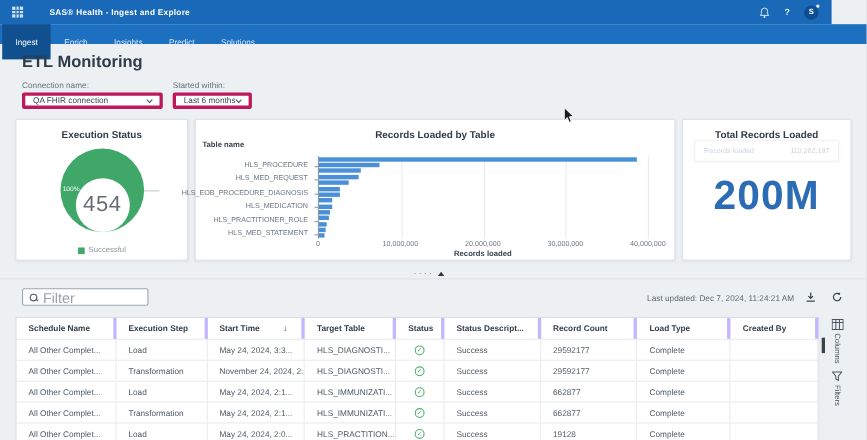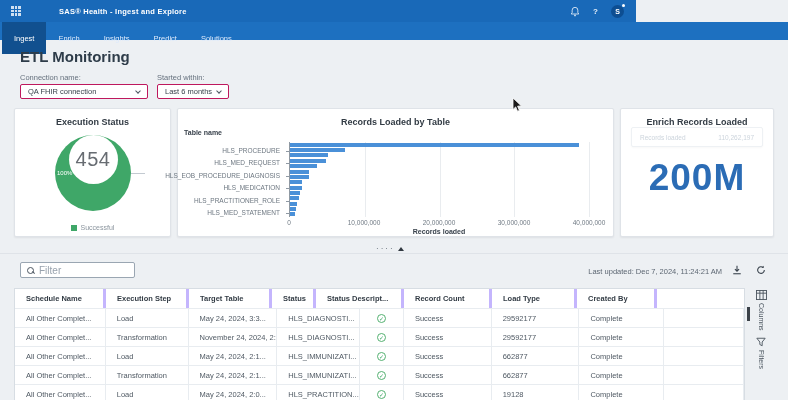--- a/index.html
+++ b/index.html
@@ -1,22 +1,22 @@
 <!DOCTYPE html>
 <html><head>
 <meta charset="utf-8">
 <style>
   * { margin:0; padding:0; box-sizing:border-box; }
   body { background:#ccc; font-family:"Liberation Sans","DejaVu Sans",sans-serif; }
   #screen { position:relative; width:788px; height:400px; background:#edf0f3; overflow:hidden;
             font-family:"Liberation Sans","DejaVu Sans",sans-serif; }
 
   
-  .app-header { position:absolute; top:0; left:0; width:636px; height:22px; background:#1969b8;
-                display:flex; align-items:center; color:#fff;gap:14px; }
+  .app-header { position:absolute; top:0; left:0; width:756px; height:22px; background:#1969b8;
+                display:flex; align-items:center; color:#fff; }
   .waffle { width:10px; height:10px; margin-left:11px; display:grid;
             grid-template-columns:repeat(3,1fr); grid-template-rows:repeat(3,1fr); gap:1px; cursor:pointer; }
   .waffle i { background:#cfe0f2; }
   .app-title { font-size:7.5px; font-weight:bold; margin-left:24px; letter-spacing:.25px; }
   .header-right { margin-left:auto; display:flex; align-items:center; gap:13px; margin-right:12px; }
   .hicon { width:11px; height:11px; display:flex; align-items:center; justify-content:center; cursor:pointer; }
   .help-btn { color:#e8f1fa; font-size:8px; font-weight:bold; cursor:pointer; }
   .avatar { position:relative; width:13px; height:13px; border-radius:50%; background:#0d4e92;
             color:#fff; font-size:7px; font-weight:bold; display:flex; align-items:center;
             justify-content:center; cursor:pointer; }
@@ -24,35 +24,35 @@
 
   
   .nav { position:absolute; top:22px; left:0; width:788px; height:18px; background:#1d70c0;
          display:flex; align-items:stretch; padding-left:2px; }
   .tab { color:#ddeafb; font-size:7.5px; display:flex; align-items:center; padding:16px 12px; cursor:pointer; }
   .tab.active { background:#11508f; color:#fff; }
 
   
   .page-title { position:absolute; left:20px; top:48px; font-size:15px; font-weight:700; color:#2e3c49; }
   .field-label { position:absolute; font-size:7.5px; color:#66717e; }
-  .select { position:absolute; height:15px; background:#fff; border:1px solid #be185d; border-radius:2px;
+  .select { position:absolute; height:15px; background:#fff; border:3px solid #be185d; border-radius:2px;
             display:flex; align-items:center; justify-content:space-between; font-size:7.5px;
             color:#39434d; padding:0 7px; cursor:pointer; }
   .chev { width:4px; height:4px; border-right:1px solid #4c5661; border-bottom:1px solid #4c5661;
           transform:rotate(45deg); margin-top:-2px; }
 
   
   .card { position:absolute; top:108px; height:129px; background:#fff; border:1px solid #dfe3e8;
           border-radius:2px; box-shadow:0 1px 2px rgba(25,35,45,.07); }
   .card-title { position:absolute; top:8px; left:0; width:100%; text-align:center; font-size:9px;
                 font-weight:700; color:#323b44; }
 
   
   .donut { position:absolute; left:40px; top:26px; width:76px; height:76px; border-radius:50%;
-           background:#3fa768; display:flex; align-items:flex-start; justify-content:center; cursor:pointer; }
+           background:#3fa768; display:flex; align-items:flex-end; justify-content:center; cursor:pointer; }
   .donut-hole { width:49px; height:49px; border-radius:50%; background:#fff; display:flex;
                 align-items:center; justify-content:center; }
   .donut-value { font-size:20px; color:#676c72; letter-spacing:.5px; }
   .donut-pct { position:absolute; left:2px; top:35px; color:#fff; font-size:6px; }
   .donut-callout { position:absolute; right:-14px; top:38px; width:14px; height:1px; background:#c3cad1; }
   .legend { position:absolute; bottom:5px; left:0; width:100%; display:flex; align-items:center;
             justify-content:center; gap:4px; }
   .legend-swatch { width:6px; height:6px; background:#3fa768; }
   .legend-label { font-size:7px; color:#8b959e; }
 
@@ -80,21 +80,21 @@
   
   .splitter { position:absolute; top:244px; left:376px; font-size:8px; color:#6a737d; letter-spacing:2px;
               cursor:row-resize; display:flex; align-items:center; gap:3px; }
   .splitter .tri { width:0; height:0; border-left:3px solid transparent; border-right:3px solid transparent;
                    border-bottom:4px solid #303840; }
   .hrule { position:absolute; top:253px; left:0; width:788px; border-top:1px solid #dfe3e8; }
 
   
   .filter-box { position:absolute; left:20px; top:262px; width:115px; height:16px; background:#fff;
                 border:1px solid #9aa6b2; border-radius:2px; display:flex; align-items:center; padding:0 6px; gap:5px; }
-  .filter-box input { border:none; outline:none; width:80px; font-size:10px; color:#39434d;
+  .filter-box input { border:none; outline:none; width:80px; font-size:13px; color:#39434d;
                       font-family:"Liberation Sans","DejaVu Sans",sans-serif; background:transparent; }
   .filter-box input::placeholder { color:#98a2ad; }
   .mag { position:relative; width:7px; height:7px; }
   .mag::before { content:""; position:absolute; left:0; top:0; width:5px; height:5px; border:1.2px solid #4c5661; border-radius:50%; }
   .mag::after { content:""; position:absolute; left:5px; top:5px; width:3px; height:1.2px; background:#4c5661; transform:rotate(45deg); }
   .last-updated { position:absolute; right:66px; top:267px; font-size:7.5px; color:#5d6773; }
   .tool-icon { position:absolute; top:264px; width:12px; height:12px; cursor:pointer;
                display:flex; align-items:center; justify-content:center; }
 
   
@@ -234,21 +234,21 @@
         <span class="xtick" style="left: 0%;">0</span>
         <span class="xtick" style="left: 25%;">10,000,000</span>
         <span class="xtick" style="left: 50%;">20,000,000</span>
         <span class="xtick" style="left: 75%;">30,000,000</span>
         <span class="xtick" style="left: 100%;">40,000,000</span>
       </div>
     <div class="xaxis-title">Records loaded</div>
   </div>
 
   <div class="card" style="left:620px; width:154px;">
-    <div class="card-title">Enrich Records Loaded</div>
+    <div class="card-title">Total Records Loaded</div>
     <div class="ghost-tip">
       <span>Records loaded</span>
       <span>110,262,197</span>
     </div>
     <div class="big-number">200M</div>
   </div>
 
   <div class="splitter">
     <span>····</span>
     <span class="tri"></span>
@@ -273,20 +273,24 @@
     </svg>
   </div>
 
   <div class="grid">
       <div class="grow header">
         <div class="gcell" style="width: 91px;">
           <span>Schedule Name</span>
         </div>
         <div class="gcell" style="width: 83px;">
           <span>Execution Step</span>
+        </div>
+        <div class="gcell" style="width: 89px;">
+          <span>Start Time</span>
+          <span class="sort-glyph">↓</span>
         </div>
         <div class="gcell" style="width: 83px; align-items: center;">
           <span>Target Table</span>
         </div>
         <div class="gcell" style="width: 44px;">
           <span>Status</span>
         </div>
         <div class="gcell" style="width: 88px;">
           <span>Status Descript...</span>
         </div>

